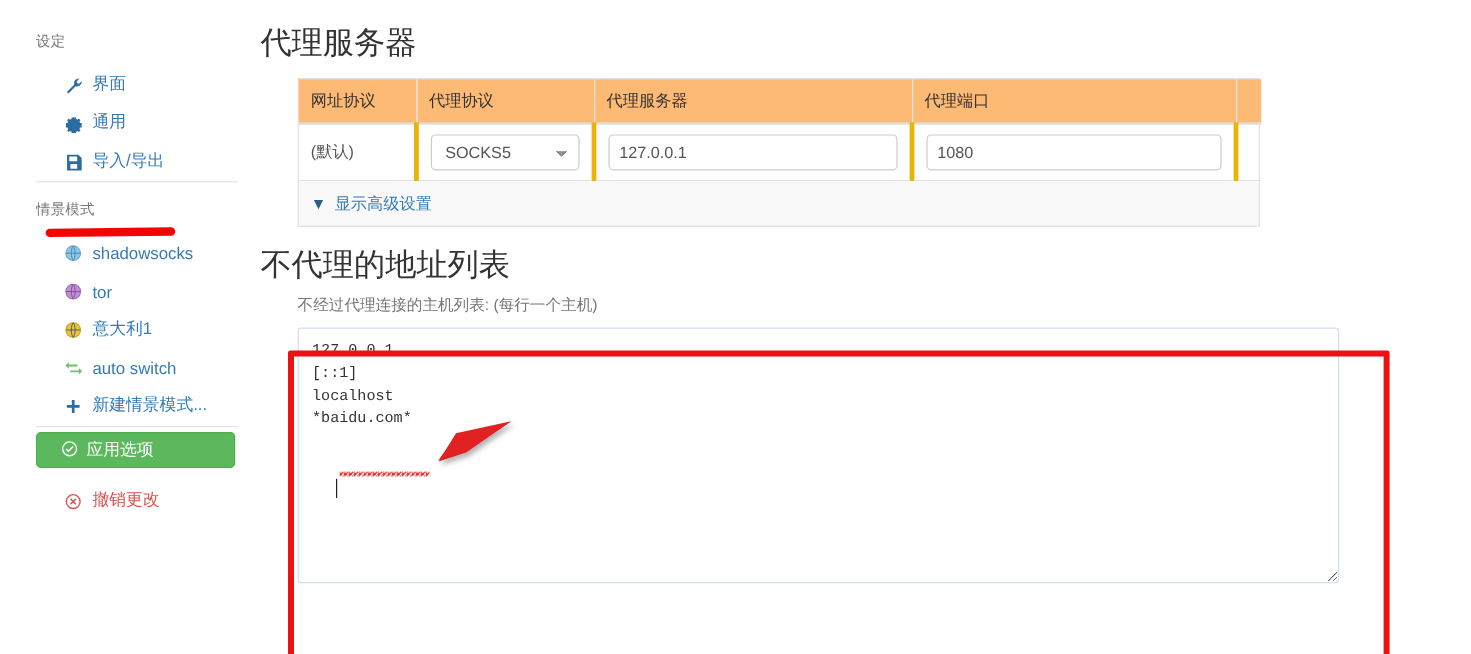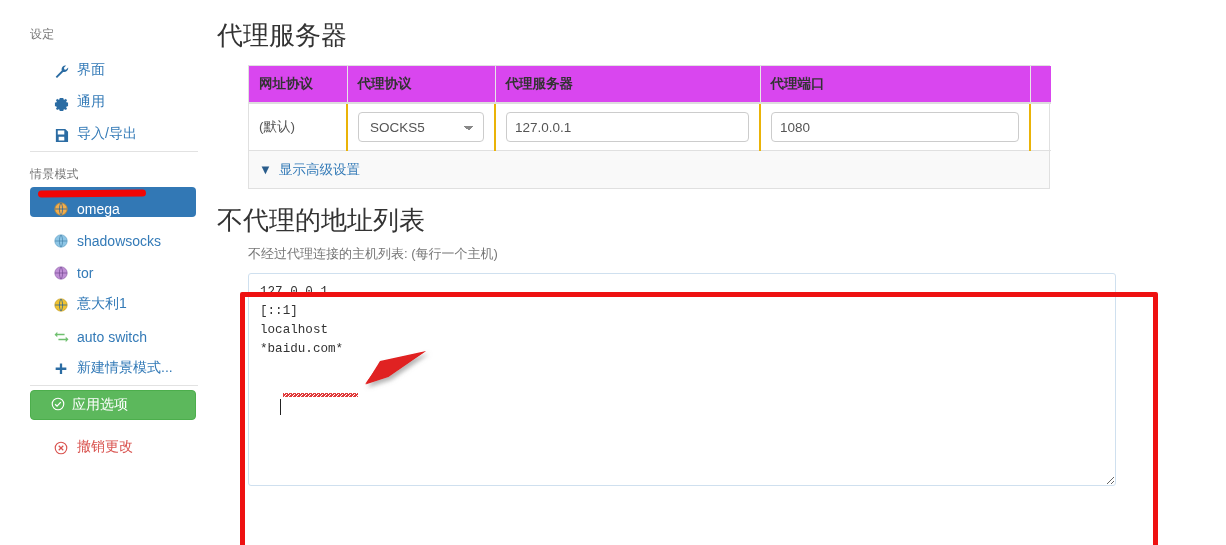--- a/index.html
+++ b/index.html
@@ -91,31 +91,31 @@
     background: #fff;
   }
   table.proxy {
     width: 100%;
     border-collapse: collapse;
     table-layout: fixed;
   }
   table.proxy th {
     text-align: left;
     font-size: 13.5px;
-    font-weight: bold;
+    font-weight: normal;
     color: #333;
     padding: 9px 10px;
     border-bottom: 2px solid #dddddd;
     border-right: 1px solid #e6e6e6;
-    background: #d946ef;
+    background: #fdba74;
   }
   table.proxy th:last-child { border-right: none; }
   table.proxy td {
     padding: 8px 10px;
-    border-right: 2px solid #eab308;
+    border-right: 4px solid #eab308;
     border-bottom: 1px solid #e0e0e0;
     font-size: 13.5px;
     color: #555;
     vertical-align: middle;
     height: 46px;
   }
   table.proxy td:last-child { border-right: none; }
   .col-scheme { width: 98px; }
   .col-proto  { width: 148px; }
   .col-server { width: 265px; }
@@ -273,29 +273,20 @@
           <path fill="#2b6ca3" d="M11.5 9.5h3.2v1.2h-3.2z"></path>
         </svg>
       </span>
       <span>导入/导出</span>
     </div>
 
     <div class="divider"></div>
 
     <div class="side-heading">情景模式</div>
 
-    <div class="side-item active">
-      <span class="ico">
-        <svg width="14" height="14" viewBox="0 0 16 16">
-          <circle cx="8" cy="8" r="7" fill="#f0ad4e" stroke="#c98b2c" stroke-width="1"></circle>
-          <path d="M1.3 8h13.4M8 1.2c2.4 2.4 2.4 11.2 0 13.6M8 1.2C5.6 3.6 5.6 12.4 8 14.8" stroke="#2a6496" fill="none" stroke-width=".9"></path>
-        </svg>
-      </span>
-      <span>omega</span>
-    </div>
 
     <div class="side-item">
       <span class="ico">
         <svg width="14" height="14" viewBox="0 0 16 16">
           <circle cx="8" cy="8" r="7" fill="#8ec6e6" stroke="#6ba8cc" stroke-width="1"></circle>
           <path d="M1.3 8h13.4M8 1.2c2.4 2.4 2.4 11.2 0 13.6M8 1.2C5.6 3.6 5.6 12.4 8 14.8" stroke="#4a87ad" fill="none" stroke-width=".9"></path>
         </svg>
       </span>
       <span>shadowsocks</span>
     </div>

